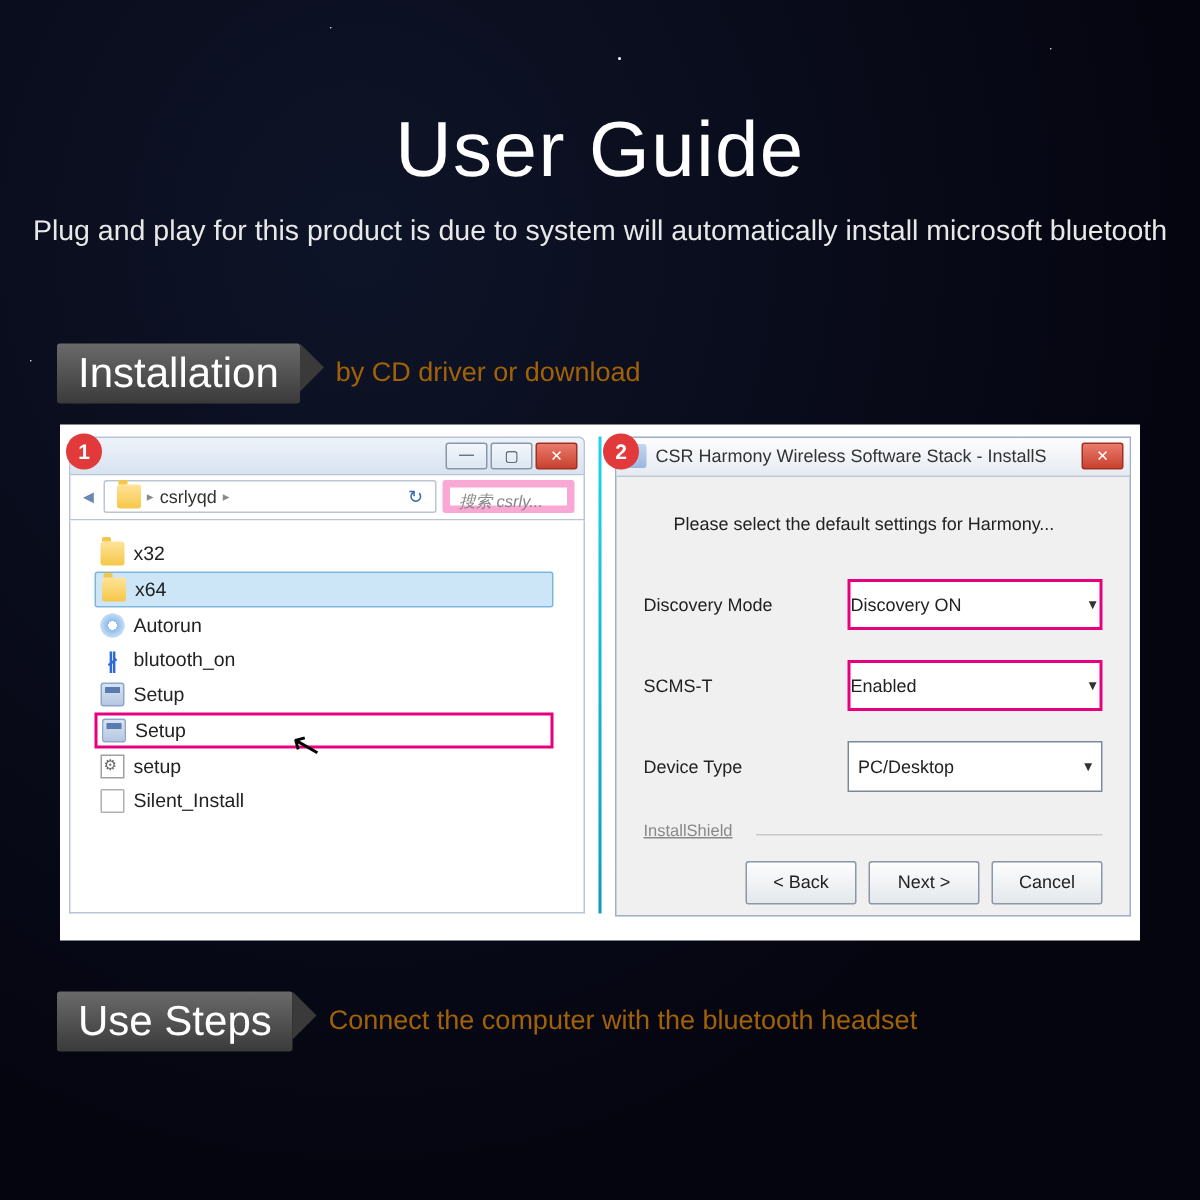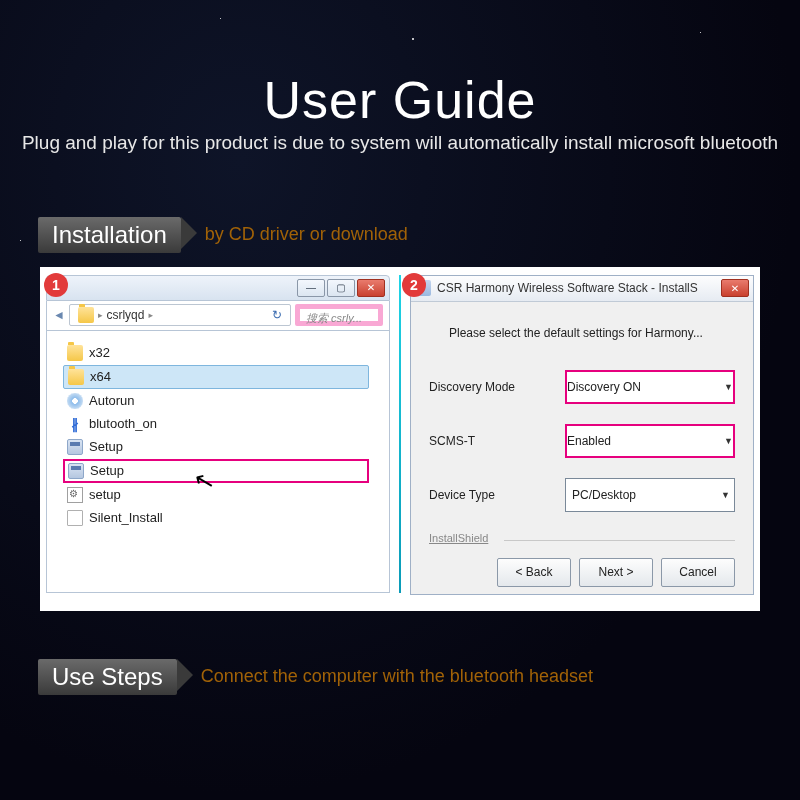--- a/index.html
+++ b/index.html
@@ -1,22 +1,22 @@
 <!DOCTYPE html>
 <html><head>
 <meta charset="utf-8">
 <style>
 *{box-sizing:border-box;margin:0;padding:0;font-family:"Segoe UI",Arial,sans-serif;}
 body{width:800px;height:800px;background:#0a0a14;background:radial-gradient(ellipse at 30% 20%,#0e1428 0%,#050510 70%);overflow:hidden;position:relative;}
 .stars{position:absolute;width:1px;height:1px;background:#fff;border-radius:50%;}
 .header{text-align:center;padding-top:70px;color:#fff;}
 .title{font-size:52px;font-weight:400;letter-spacing:1px;}
-.subtitle{font-size:19px;font-weight:300;margin-top:0;line-height:1.4;color:#e8e8e8;}
+.subtitle{font-size:19px;font-weight:300;margin-top:12px;line-height:1.4;color:#e8e8e8;}
 .section-bar{display:flex;align-items:center;margin:60px 0 14px 38px;}
-.tag{background:linear-gradient(180deg,#6a6a6a 0%,#3a3a3a 100%);color:#fff;font-size:24px;padding:4px 14px;position:relative;border-radius:2px;}
+.tag{background:linear-gradient(180deg,#6a6a6a 0%,#3a3a3a 100%);color:#fff;font-size:28px;padding:4px 14px;position:relative;border-radius:2px;}
 .tag::after{content:"";position:absolute;right:-16px;top:0;border-top:16px solid transparent;border-bottom:16px solid transparent;border-left:16px solid #3a3a3a;}
 .section-text{color:#a16207;font-size:18px;font-weight:300;margin-left:24px;}
 .panels{display:flex;gap:3px;margin:0 40px;background:#fff;padding:8px 6px 18px 6px;height:344px;}
 .panel{flex:1;position:relative;background:#fff;}
 .badge{position:absolute;top:-2px;left:-2px;width:24px;height:24px;background:#e23a3a;border-radius:50%;color:#fff;font-size:14px;font-weight:700;display:flex;align-items:center;justify-content:center;z-index:10;}
 
 .win1{position:absolute;top:0;left:0;right:6px;height:320px;}
 .titlebar{height:26px;background:linear-gradient(180deg,#eef3fa,#d8e3f0);border:1px solid #b7c5d6;border-radius:4px 4px 0 0;display:flex;justify-content:flex-end;align-items:center;padding-right:4px;}
 .winbtn{width:28px;height:18px;margin-left:2px;border:1px solid #8a97a8;border-radius:2px;font-size:10px;display:flex;align-items:center;justify-content:center;background:linear-gradient(180deg,#f3f7fd,#dce6f1);color:#3a4656;}
 .winbtn.close{background:linear-gradient(180deg,#e97b6d,#c9412f);color:#fff;border-color:#a03020;}
@@ -48,21 +48,21 @@
 .row2{display:flex;align-items:center;margin:20px 0;}
 .lbl2{width:128px;text-align:left;margin-right:8px;}
 .sel2{flex:1;height:34px;border:1px solid #7a8999;background:#fff;display:flex;align-items:center;justify-content:space-between;padding:0 4px 0 6px;font-size:12px;}
 .sel2 .arrow{font-size:9px;color:#333;}
 .hlbox{border:2px solid #e6007e;padding:0;}
 .legend{font-size:11px;color:#888;margin-top:18px;position:relative;text-decoration:underline;}
 .legend::after{content:"";position:absolute;left:75px;right:0;top:8px;border-top:1px solid #c8c8c8;}
 .btnrow{display:flex;justify-content:flex-end;gap:8px;margin-top:14px;}
 .btn2{width:74px;height:29px;border:1px solid #8b98a8;background:linear-gradient(180deg,#fdfdfd,#e4e8ec);font-size:12px;display:flex;align-items:center;justify-content:center;border-radius:2px;}
 .divider{width:2px;background:linear-gradient(180deg,#1fd4e6,#0a9bb8);}
-.section-bar.bottom{margin-top:48px;}
+.section-bar.bottom{margin-top:34px;}
 </style>
 </head>
 <body>
 
 <div class="stars" style="top:18px;left:220px;"></div>
 <div class="stars" style="top:38px;left:412px;width:2px;height:2px;"></div>
 <div class="stars" style="top:32px;left:700px;"></div>
 <div class="stars" style="top:240px;left:20px;"></div>
 
 <div class="header">

